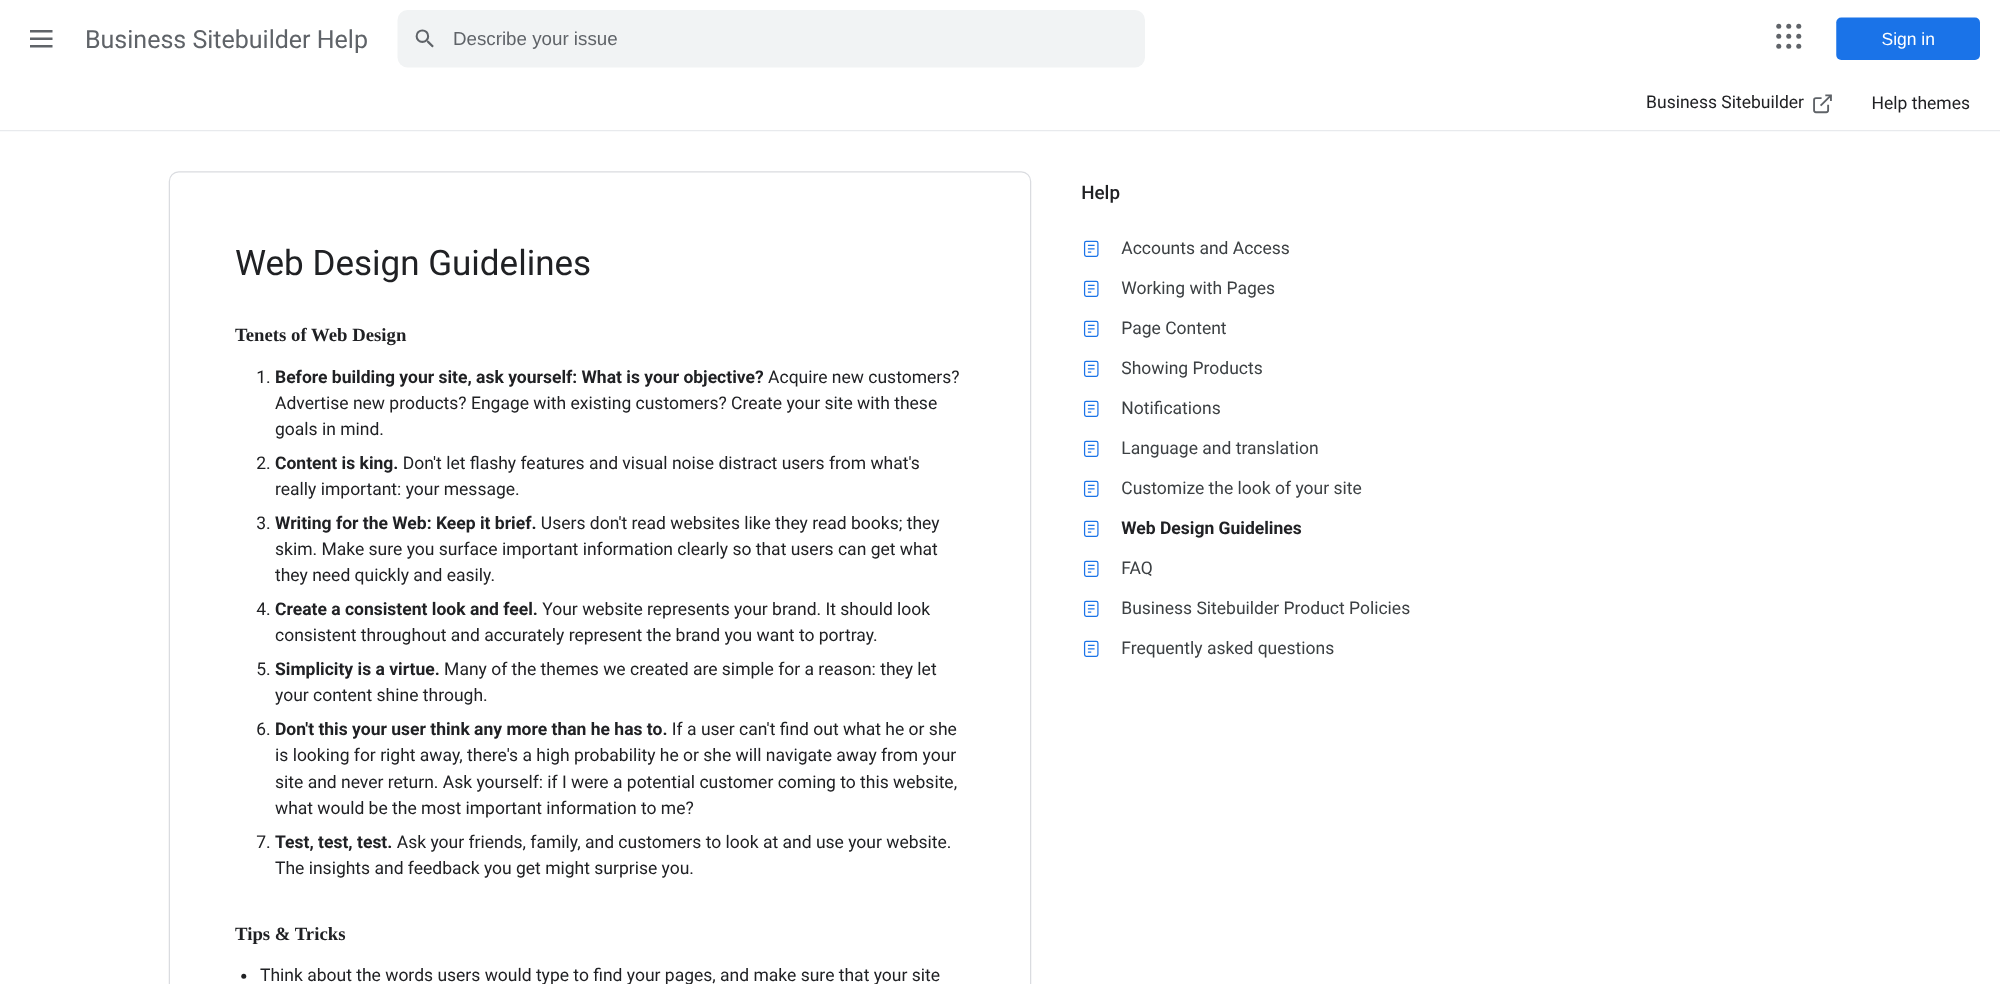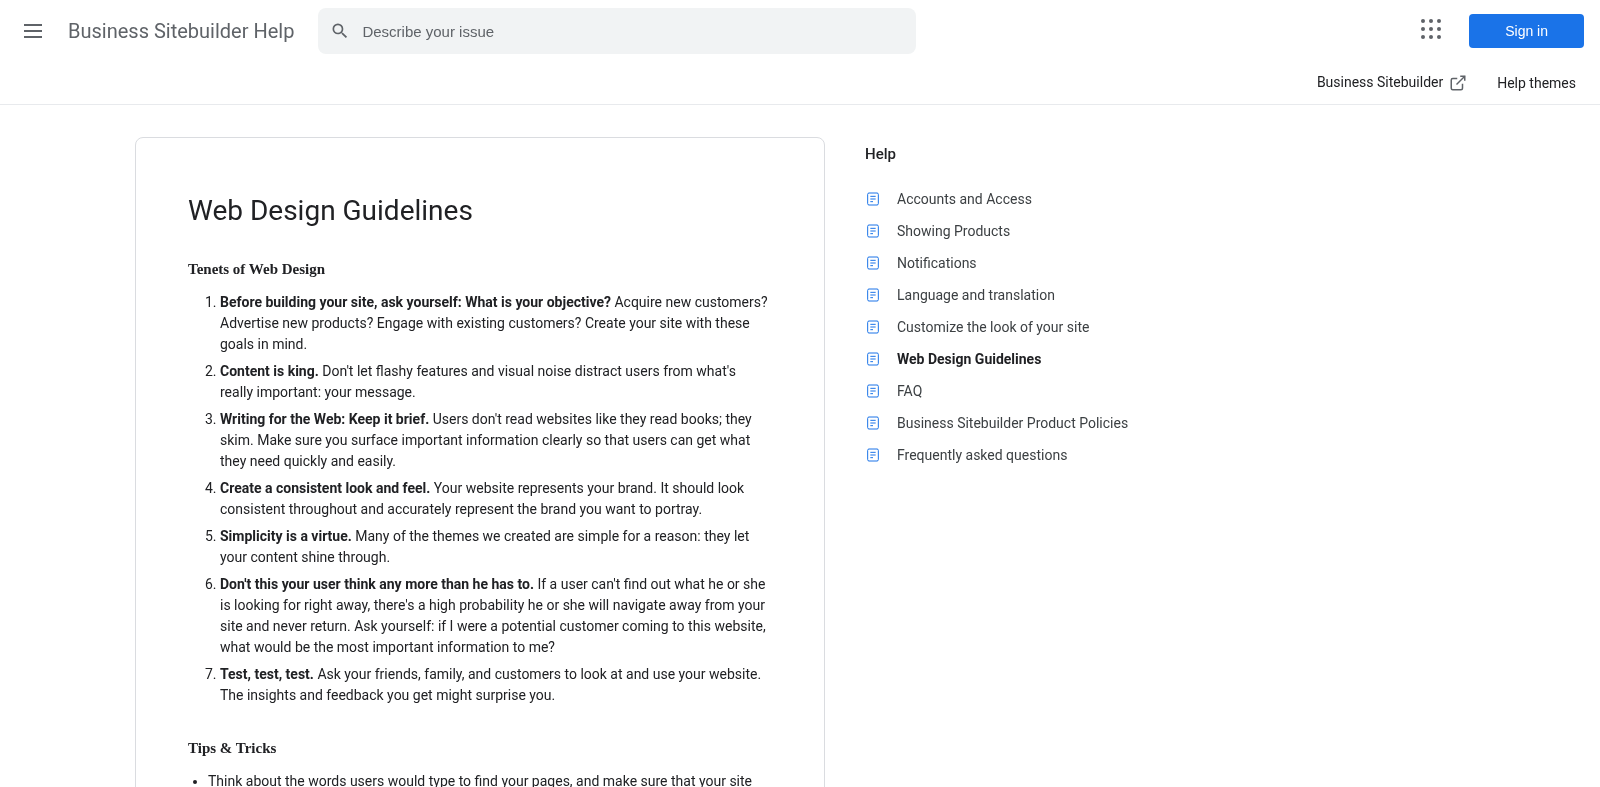--- a/index.html
+++ b/index.html
@@ -159,20 +159,38 @@
           </svg>
           <span>Accounts and Access</span>
         </div>
         <div class="help-item">
           <svg class="article-icon" viewBox="0 0 24 24">
             <rect x="4" y="3" width="16" height="18" rx="2"></rect>
             <line x1="8" y1="8" x2="16" y2="8"></line>
             <line x1="8" y1="12" x2="16" y2="12"></line>
             <line x1="8" y1="16" x2="12" y2="16"></line>
           </svg>
+          <span>Working with Pages</span>
+        </div>
+        <div class="help-item">
+          <svg class="article-icon" viewBox="0 0 24 24">
+            <rect x="4" y="3" width="16" height="18" rx="2"></rect>
+            <line x1="8" y1="8" x2="16" y2="8"></line>
+            <line x1="8" y1="12" x2="16" y2="12"></line>
+            <line x1="8" y1="16" x2="12" y2="16"></line>
+          </svg>
+          <span>Page Content</span>
+        </div>
+        <div class="help-item">
+          <svg class="article-icon" viewBox="0 0 24 24">
+            <rect x="4" y="3" width="16" height="18" rx="2"></rect>
+            <line x1="8" y1="8" x2="16" y2="8"></line>
+            <line x1="8" y1="12" x2="16" y2="12"></line>
+            <line x1="8" y1="16" x2="12" y2="16"></line>
+          </svg>
           <span>Showing Products</span>
         </div>
         <div class="help-item">
           <svg class="article-icon" viewBox="0 0 24 24">
             <rect x="4" y="3" width="16" height="18" rx="2"></rect>
             <line x1="8" y1="8" x2="16" y2="8"></line>
             <line x1="8" y1="12" x2="16" y2="12"></line>
             <line x1="8" y1="16" x2="12" y2="16"></line>
           </svg>
           <span>Notifications</span>

